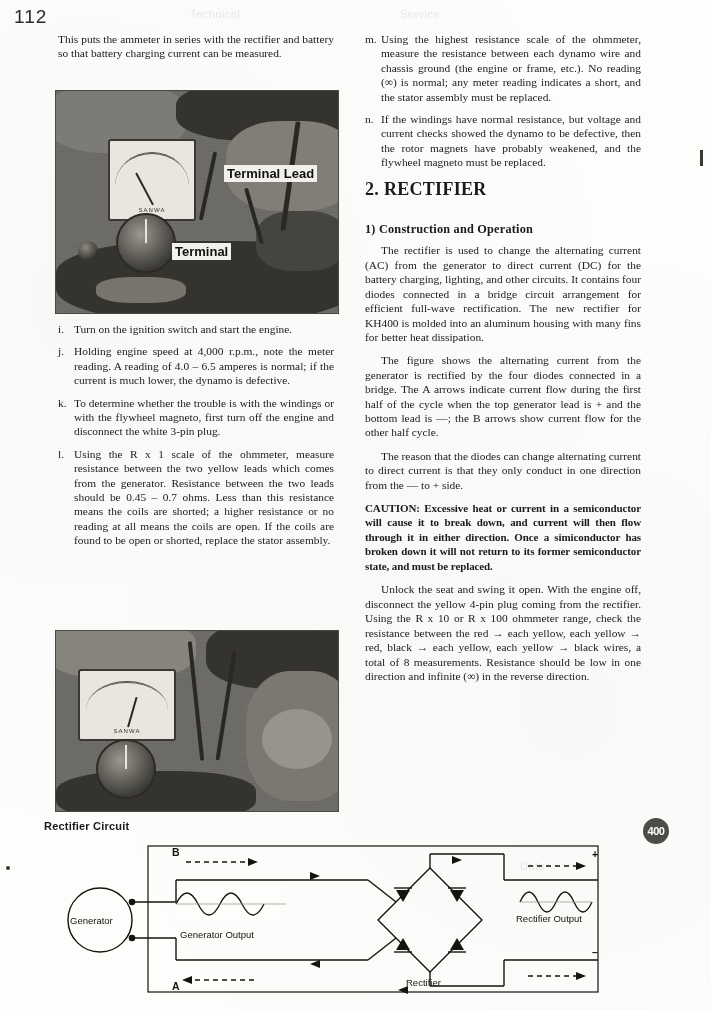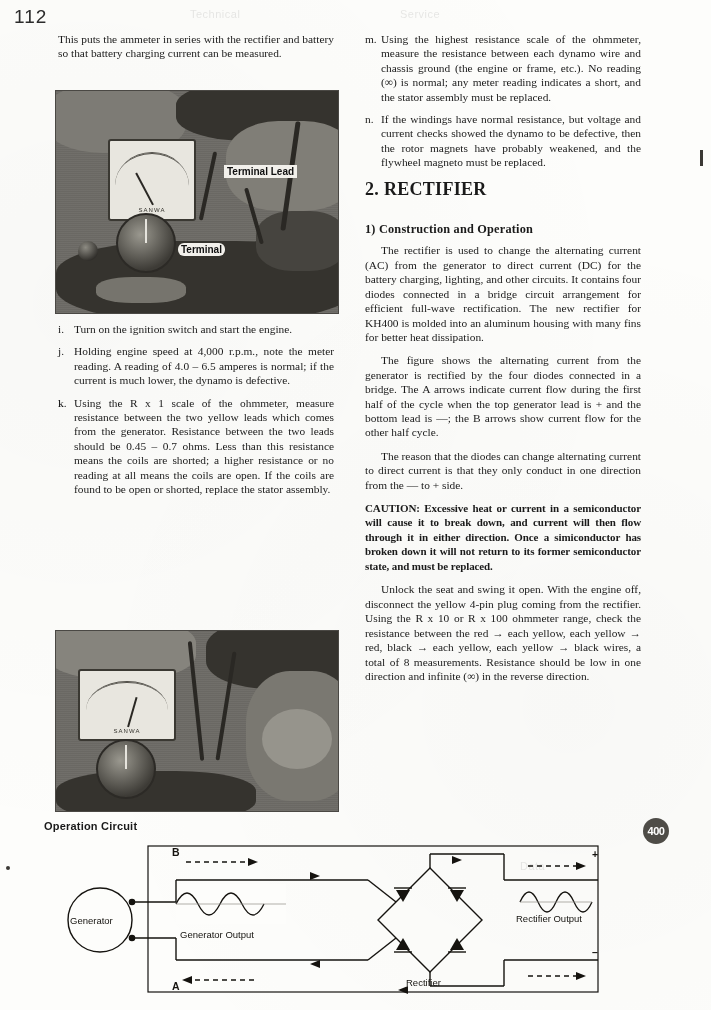--- a/index.html
+++ b/index.html
@@ -105,21 +105,21 @@
     position: absolute; inset: 0;
     background:
       repeating-linear-gradient(0deg, rgba(255,255,255,0.05) 0 1px, rgba(0,0,0,0.05) 1px 2px);
     opacity: 0.5;
   }
   .ph-label {
     position: absolute;
     background: #f2f0eb;
     color: #111;
     font-family: "Liberation Sans", sans-serif;
-    font-size: 10px;
+    font-size: 13px;
     font-weight: bold;
     padding: 1px 3px;
     white-space: nowrap;
   }
 
   
   .meter {
     position: absolute;
     background: #e8e6df;
     border: 2px solid #3a3832;
@@ -255,34 +255,35 @@
       <div class="brand">SANWA</div>
     </div>
     <div class="dial" style="left:60px; top:122px; width:56px; height:56px;"></div>
     <div class="knob" style="left:22px; top:150px; width:20px; height:20px;"></div>
 
     <div class="wire" style="left:150px; top:60px; width:4px; height:70px; transform:rotate(12deg);"></div>
     <div class="wire" style="left:196px; top:96px; width:4px; height:58px; transform:rotate(-16deg);"></div>
     <div class="wire" style="left:232px; top:30px; width:5px; height:110px; transform:rotate(8deg);"></div>
 
     <div class="ph-label" style="left:168px; top:74px;">Terminal Lead</div>
-    <div class="ph-label" style="left:122px; top:152px;border-radius:6px;">Terminal</div>
+    <div class="ph-label" style="left:116px; top:152px;">Terminal</div>
   </div>
 
   <div class="col left" style="top:322px;">
     <div class="listitem">
       <span class="marker">i.</span>
       <span>Turn on the ignition switch and start the engine.</span>
     </div>
     <div class="listitem">
       <span class="marker">j.</span>
       <span>Holding engine speed at 4,000 r.p.m., note the meter reading.  A reading of 4.0 – 6.5 amperes is normal; if the current is much lower, the dynamo is defective.</span>
     </div>
     <div class="listitem">
       <span class="marker">k.</span>
+      <span>To determine whether the trouble is with the windings or with the flywheel magneto, first turn off the engine and disconnect the white 3-pin plug.</span>
     </div>
     <div class="listitem">
       <span class="marker">l.</span>
       <span>Using the R x 1 scale of the ohmmeter, measure resistance between the two yellow leads which comes from the generator.  Resistance between the two leads should be 0.45 – 0.7 ohms.  Less than this resistance means the coils are shorted; a higher resistance or no reading at all means the coils are open.  If the coils are found to be open or shorted, replace the stator assembly.</span>
     </div>
   </div>
 
   <div class="photo" style="left:55px; top:630px; width:282px; height:180px;">
     <div class="grain"></div>
     <div class="blob" style="left:-10px; top:-12px; width:150px; height:60px; background:#86847d;"></div>
@@ -316,21 +317,21 @@
 
     <p class="indent">The rectifier is used to change the alternating current (AC) from the generator to direct current (DC) for the battery charging, lighting, and other circuits.  It contains four diodes connected in a bridge circuit arrangement for efficient full-wave rectification.  The new rectifier for KH400 is molded into an aluminum housing with many fins for better heat dissipation.</p>
     <p class="indent">The figure shows the alternating current from the generator is rectified by the four diodes connected in a bridge.  The A arrows indicate current flow during the first half of the cycle when the top generator lead is + and the bottom lead is —; the B arrows show current flow for the other half cycle.</p>
     <p class="indent">The reason that the diodes can change alternating current to direct current is that they only conduct in one direction from the — to + side.</p>
 
     <p class="caution">CAUTION: Excessive heat or current in a semiconductor will cause it to break down, and current will then flow through it in either direction.  Once a simiconductor has broken down it will not return to its former semiconductor state, and must be replaced.</p>
 
     <p class="indent">Unlock the seat and swing it open.  With the engine off, disconnect the yellow 4-pin plug coming from the rectifier.  Using the R x 10 or R x 100 ohmmeter range, check the resistance between the red → each yellow, each yellow → red, black → each yellow, each yellow → black wires, a total of 8 measurements.  Resistance should be low in one direction and infinite (∞) in the reverse direction.</p>
   </div>
 
-  <div class="circuit-title">Operation Circuit</div>
+  <div class="circuit-title">Rectifier Circuit</div>
   <div class="page-badge">400</div>
 
   <svg class="diagram" width="600" height="160" viewBox="0 0 600 160">
     <g stroke="#15130f" stroke-width="1.4" fill="none">
 
       <rect x="90" y="6" width="450" height="146" stroke="#15130f" stroke-width="1.2"></rect>
 
       <circle cx="42" cy="80" r="32" stroke="#15130f" stroke-width="1.4" fill="#fdfdfb"></circle>
 
       <line x1="74" y1="62" x2="118" y2="62"></line>

